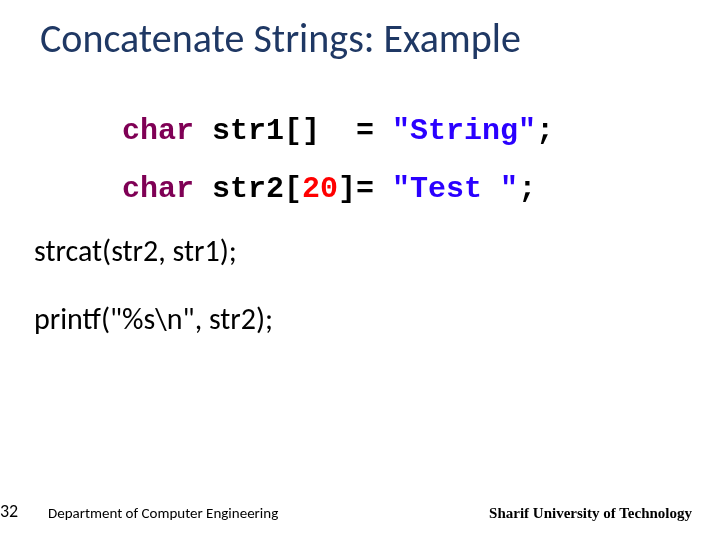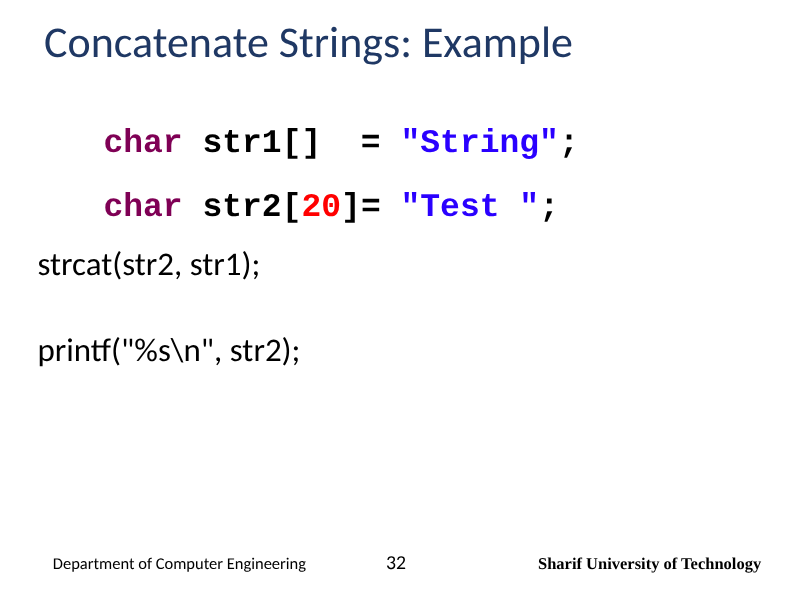--- a/index.html
+++ b/index.html
@@ -29,32 +29,32 @@
     position: absolute;
     left: 22px;
     font-family: "Courier New", Courier, monospace;
     font-weight: bold;
     font-size: 30px;
     white-space: pre;
     color: #000000;
   }
   .row1 { top: 80px; }
   .row2 { top: 138px; }
-  .kw   { color: #7f0055; } 
+  .kw   { color: #7f0055; margin-left: 28px; } 
   .num  { color: #ff0000; } 
   .str  { color: #2a00ff; } 
   .body {
     position: absolute;
     left: 34px;
     font-family: Calibri, Arial, sans-serif;
     font-size: 30px;
     color: #000000;
     white-space: pre;
   }
-  .line3 { top: 222px; text-align: center; }
+  .line3 { top: 232px; text-align: center; }
   .line4 { top: 300px; }
   .output {
     position: absolute;
     left: 370px;
     top: 300px;
     font-family: Calibri, Arial, sans-serif;
     font-size: 30px;
     color: #000000;
     white-space: pre;
   }
@@ -70,21 +70,20 @@
     left: 22px;
     bottom: 0;
     font-family: Calibri, Arial, sans-serif;
     margin-left: 26px;
   }
   .pagenum {
     position: absolute;
     left: 0;
     width: 720px;
     bottom: 0;
-    text-align: center;
     font-family: Calibri, Arial, sans-serif;
     font-size: 18px;
   }
   .uni {
     position: absolute;
     right: 28px;
     bottom: 0;
     font-family: Georgia, "Times New Roman", serif;
     font-weight: bold;
     font-size: 15px;

